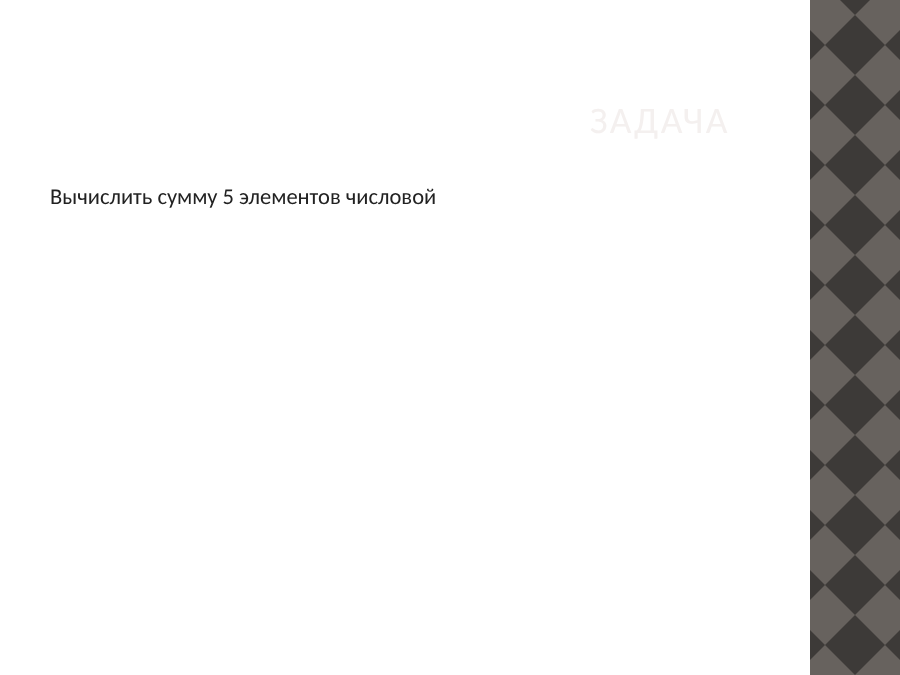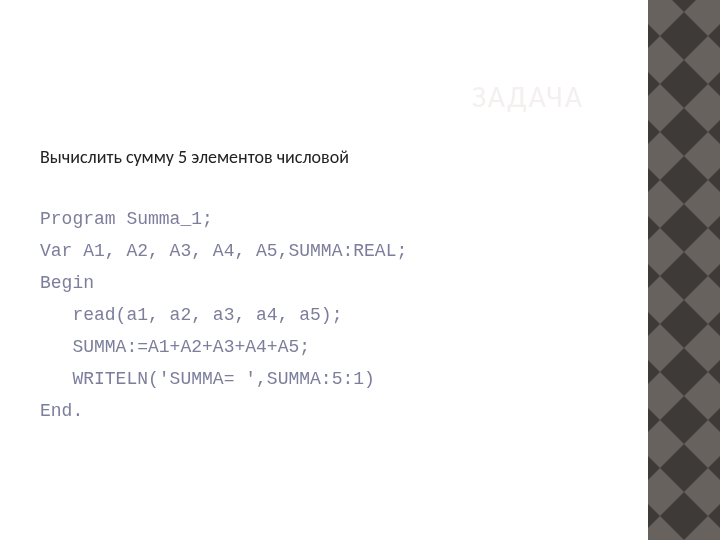--- a/index.html
+++ b/index.html
@@ -83,22 +83,15 @@
       <rect x="0" y="0" width="72" height="540" fill="url(#diam2)"></rect>
     </svg>
   </div>
 
   <div class="title">ЗАДАЧА</div>
 
   <div class="content">
     <div class="task">
       <span>Вычислить сумму 5 элементов числовой</span><br>
     </div>
-    <div class="code"><span>Program Summa_1;</span>
-<span>Var A1, A2, A3, A4, A5,SUMMA:REAL;</span>
-<span>Begin</span>
-<span>   read(a1, a2, a3, a4, a5);</span>
-<span>   SUMMA:=A1+A2+A3+A4+A5;</span>
-<span>   WRITELN('SUMMA= ',SUMMA:5:1)</span>
-<span>End.</span></div>
   </div>
 
 </div>
 
 </body></html>

